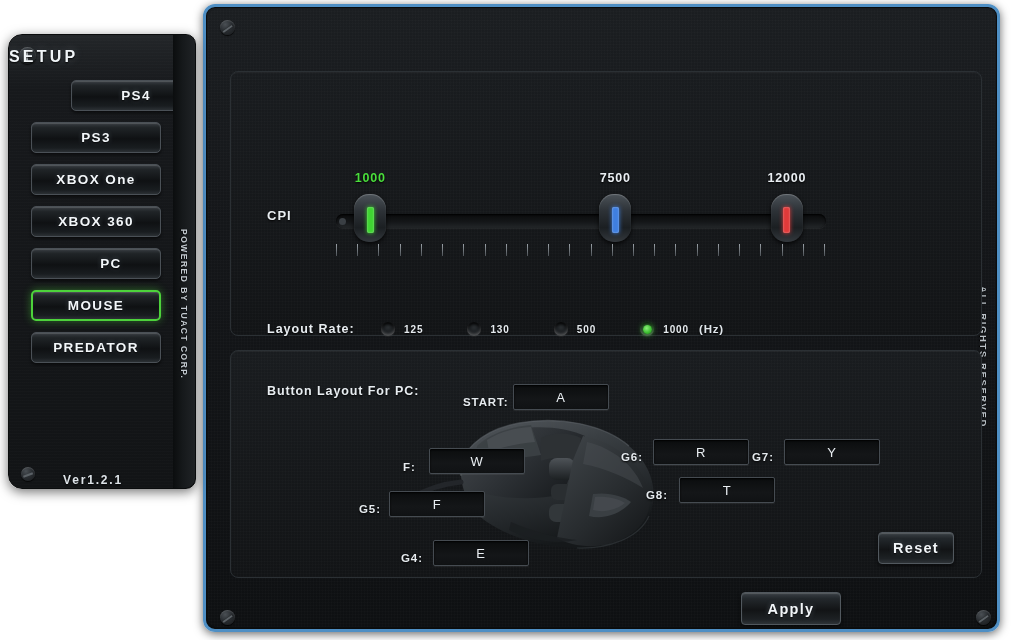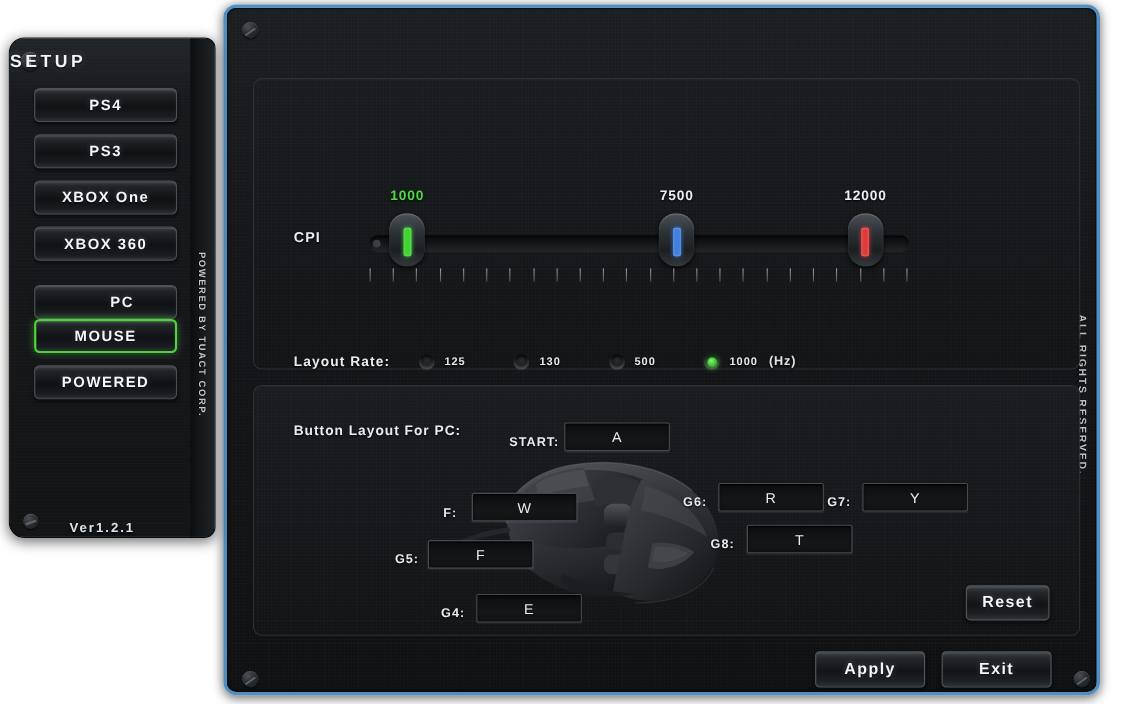--- a/index.html
+++ b/index.html
@@ -404,49 +404,48 @@
             <div class="keylabel" style="left: 521px; top: 100px;">G7:</div>
             <div class="keybox" style="left: 553px; top: 88px; width: 96px; height: 26px;">Y</div>
             <div class="keylabel" style="left: 415px; top: 138px;">G8:</div>
             <div class="keybox" style="left: 448px; top: 126px; width: 96px; height: 26px;">T</div>
           </div>
 
         <div class="mbtn" id="btn-reset">Reset</div>
       </div>
 
       <div class="mbtn" id="btn-apply">Apply</div>
-      <div class="mbtn" id="btn-exit">Exit</div>
     </div>
   </div>
 
   <div class="sidebar">
     <div class="sidebar-body">
       <div class="power-icon"></div>
       <div class="setup-title">SETUP</div>
       <div id="nav-items">
-          <div class="nav-btn" style="top: 45px;">
+          <div class="nav-btn" style="top: 45px; margin-left: 40px;">
             <span>PS4</span>
           </div>
           <div class="nav-btn" style="top: 87px;">
             <span>PS3</span>
           </div>
           <div class="nav-btn" style="top: 129px;">
             <span>XBOX One</span>
           </div>
           <div class="nav-btn" style="top: 171px;">
             <span>XBOX 360</span>
           </div>
-          <div class="nav-btn" style="top: 224px; padding-left: 30px;">
+          <div class="nav-btn" style="top: 213px; padding-left: 30px;">
             <span>PC</span>
           </div>
           <div class="nav-btn active" style="top: 255px;">
             <span>MOUSE</span>
           </div>
           <div class="nav-btn" style="top: 297px;">
-            <span>POWERED</span>
+            <span>PREDATOR</span>
           </div>
         </div>
 
 
       <div class="ver">Ver1.2.1</div>
       <div class="side-screw"></div>
     </div>
 
     <div class="side-rail">
       <span>POWERED BY TUACT CORP.</span>

